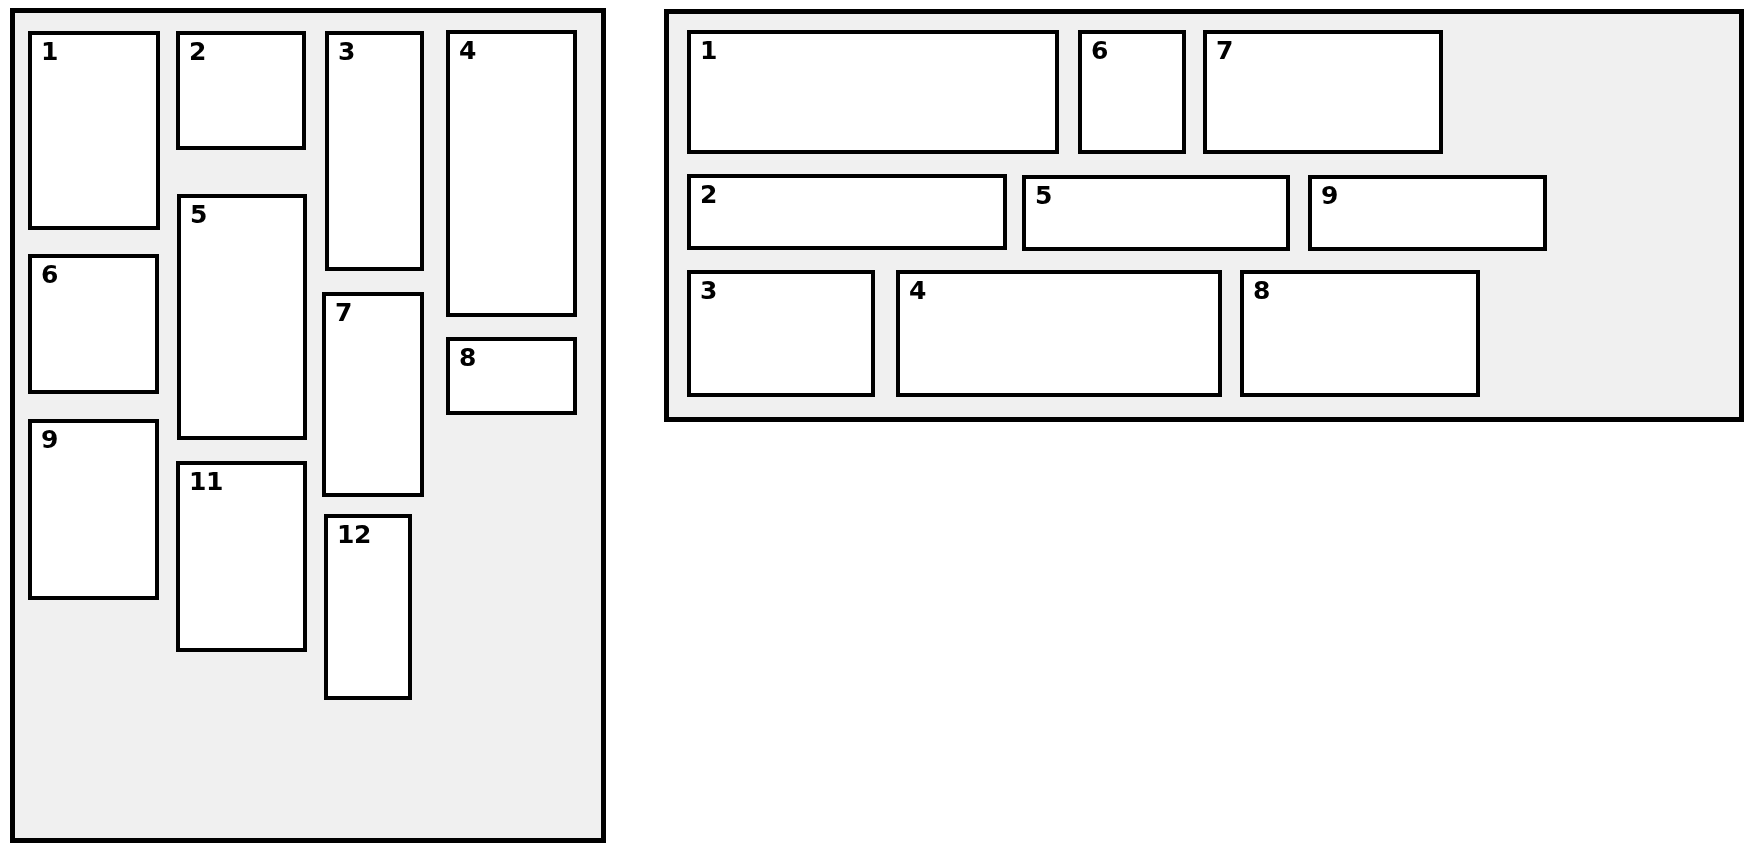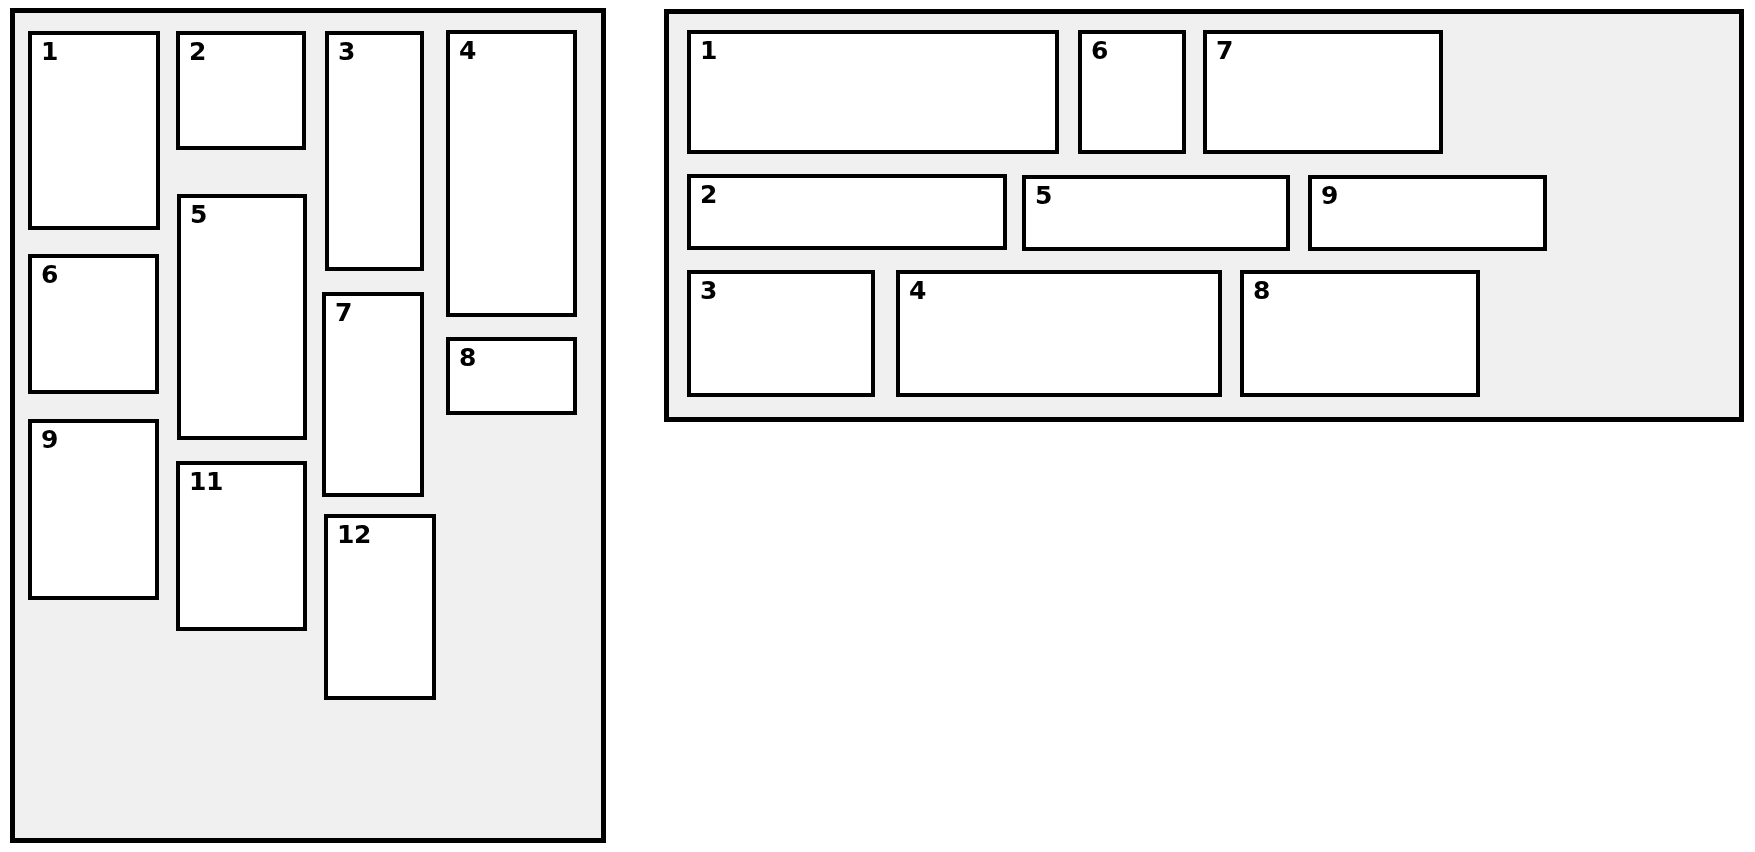--- a/index.html
+++ b/index.html
@@ -71,24 +71,24 @@
       </div>
       <div class="region" style="left: 307px; top: 279px; width: 102px; height: 205px;">
         <span class="region-label">7</span>
       </div>
       <div class="region" style="left: 431px; top: 324px; width: 131px; height: 78px;">
         <span class="region-label">8</span>
       </div>
       <div class="region" style="left: 13px; top: 406px; width: 131px; height: 181px;">
         <span class="region-label">9</span>
       </div>
-      <div class="region" style="left: 161px; top: 448px; width: 131px; height: 170px; padding-left: 35px;">
+      <div class="region" style="left: 161px; top: 448px; width: 131px; height: 191px; padding-left: 35px;">
         <span class="region-label">11</span>
       </div>
-      <div class="region" style="left: 309px; top: 501px; width: 112px; height: 186px;">
+      <div class="region" style="left: 309px; top: 501px; width: 88px; height: 186px;">
         <span class="region-label">12</span>
       </div>
     </div>
 
   <div class="panel" id="right-panel" style="left: 664px; top: 9px; width: 1080px; height: 413px;">
       <div class="region" style="left: 18px; top: 16px; width: 372px; height: 124px;">
         <span class="region-label">1</span>
       </div>
       <div class="region" style="left: 409px; top: 16px; width: 108px; height: 124px;">
         <span class="region-label">6</span>

